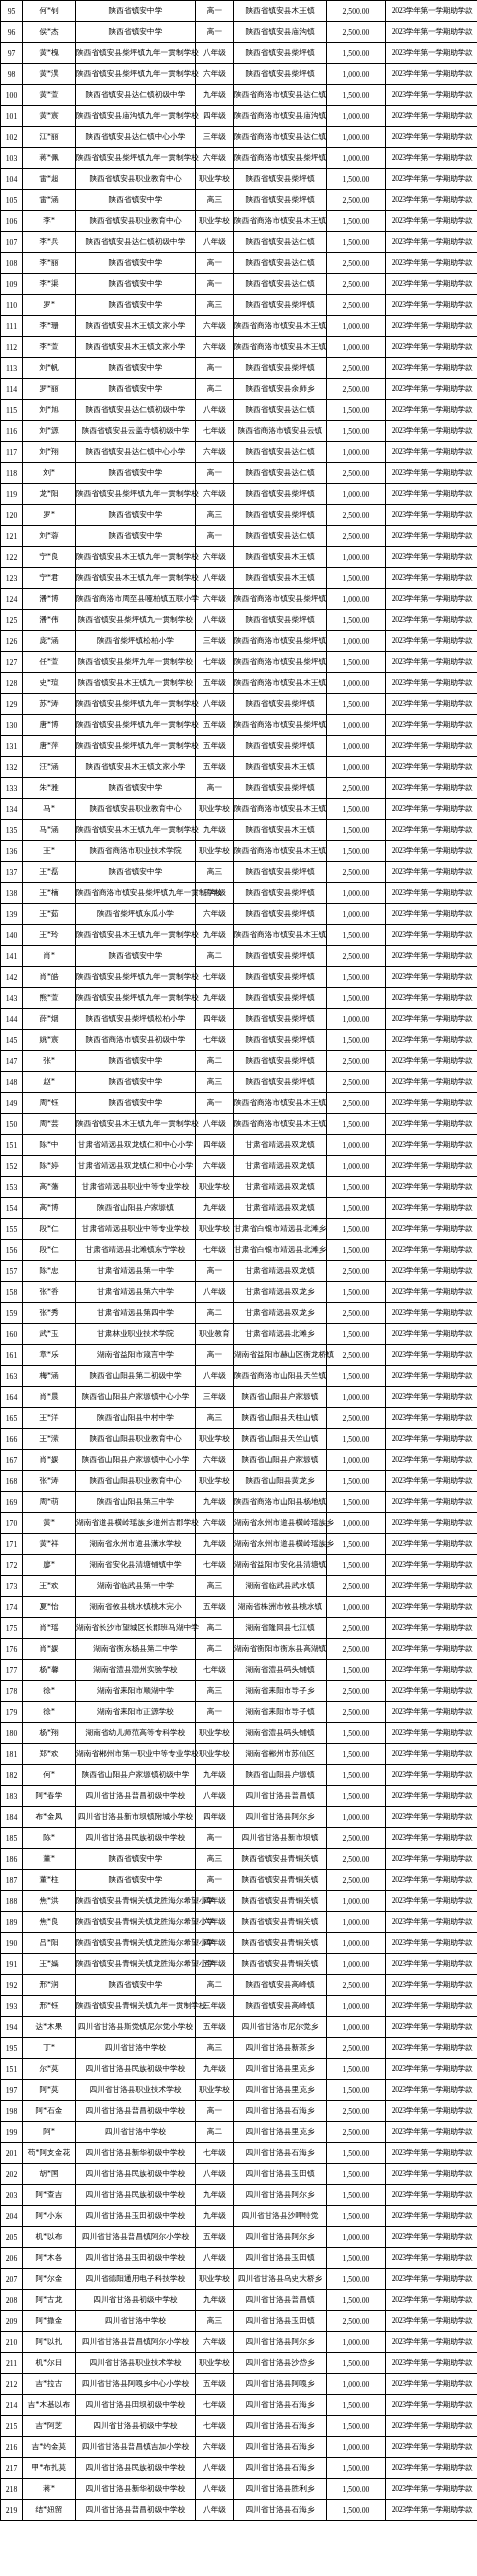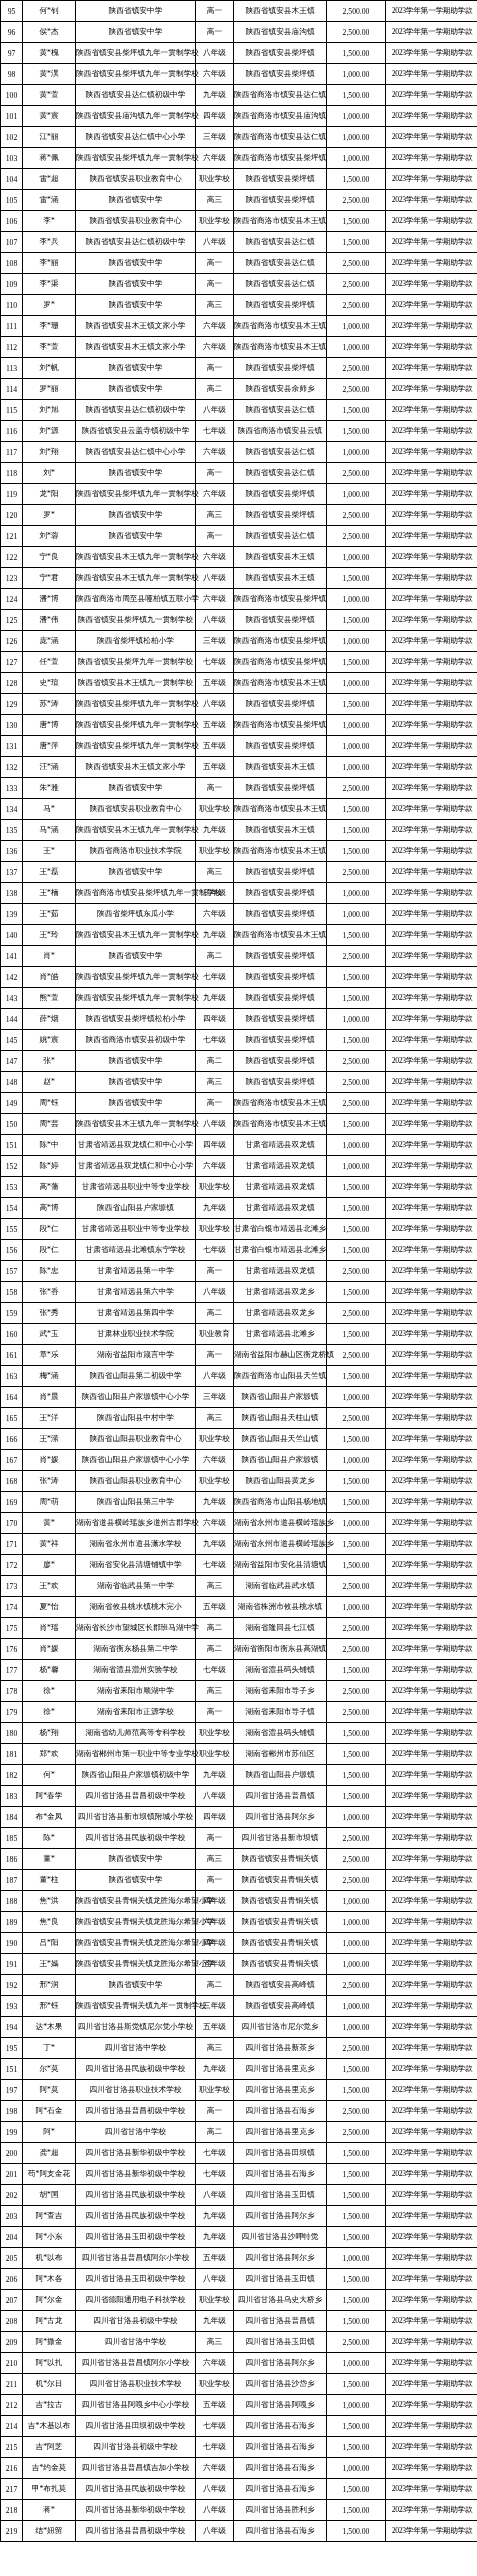--- a/index.html
+++ b/index.html
@@ -950,29 +950,20 @@
       <tr>
         <td class="c0">199</td>
         <td class="c1">阿*</td>
         <td class="c2">四川省甘洛中学校</td>
         <td class="c3">高二</td>
         <td class="c4">四川省甘洛县里克乡</td>
         <td class="c5">2,500.00</td>
         <td class="c6">2023学年第一学期助学款</td>
       </tr>
       <tr>
-        <td class="c0">200</td>
-        <td class="c1">龚*超</td>
-        <td class="c2">四川省甘洛县新华初级中学校</td>
-        <td class="c3">七年级</td>
-        <td class="c4">四川省甘洛县田坝镇</td>
-        <td class="c5">1,500.00</td>
-        <td class="c6">2023学年第一学期助学款</td>
-      </tr>
-      <tr>
         <td class="c0">201</td>
         <td class="c1">苟*阿支金花</td>
         <td class="c2">四川省甘洛县新华初级中学校</td>
         <td class="c3">七年级</td>
         <td class="c4">四川省甘洛县石海乡</td>
         <td class="c5">1,500.00</td>
         <td class="c6">2023学年第一学期助学款</td>
       </tr>
       <tr>
         <td class="c0">202</td>

